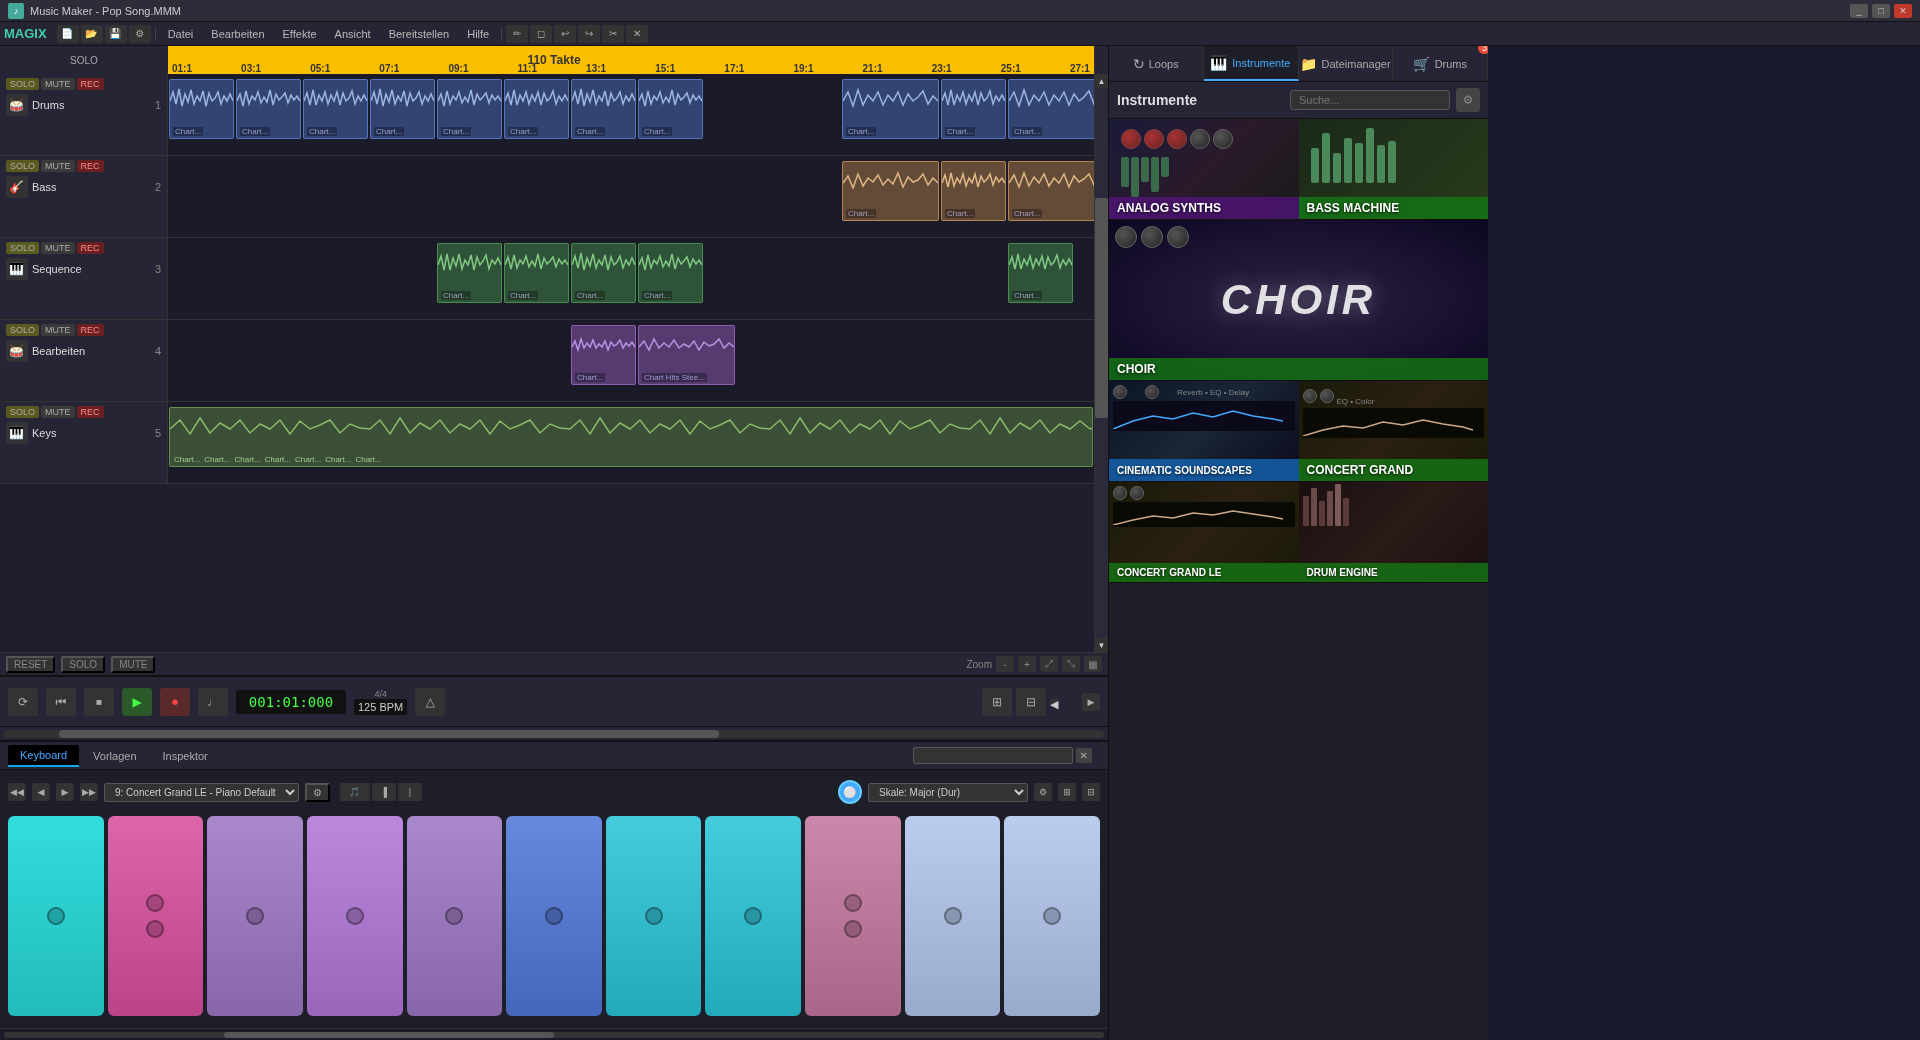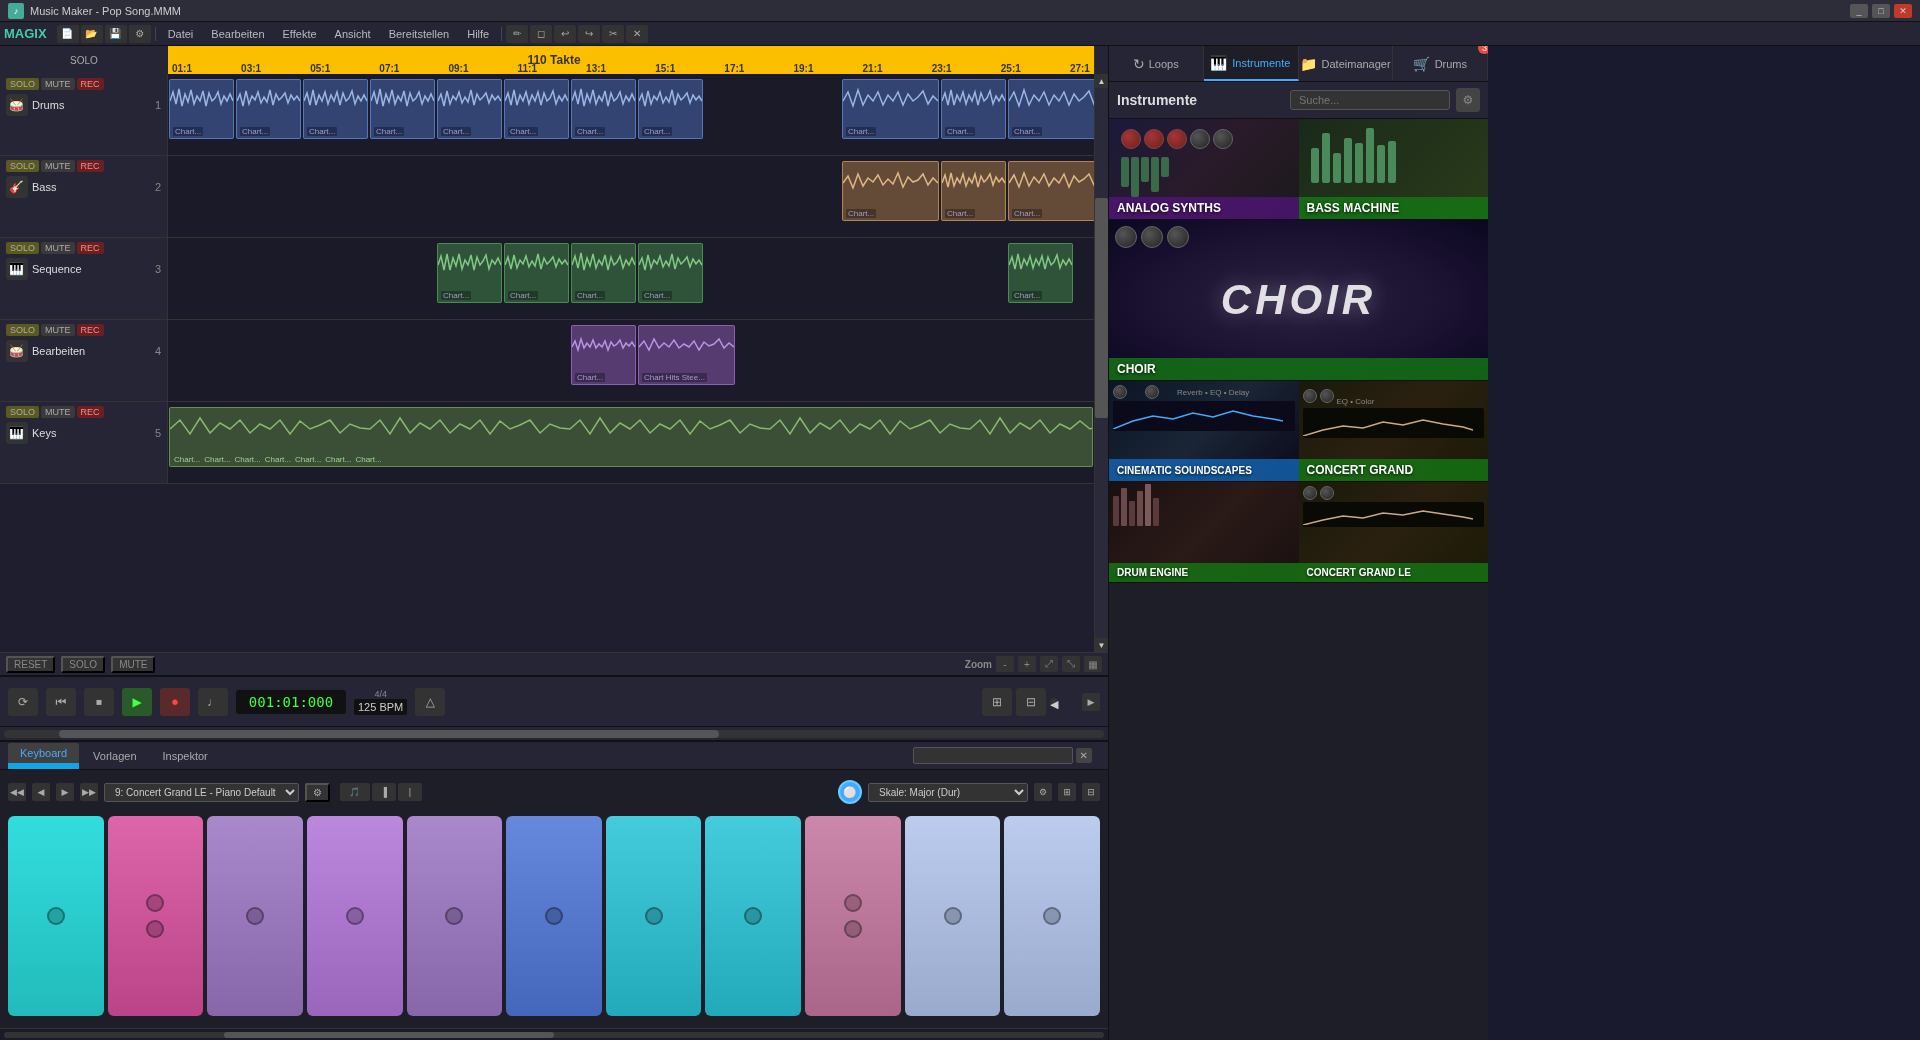--- a/index.html
+++ b/index.html
@@ -48,21 +48,21 @@
     .transport-btn.play { background: #2a5a2a; color: #4f4; }
     .transport-btn.rec { background: #5a2a2a; color: #f44; }
     #time-display { background: #111; color: #4f4; font-family: monospace; font-size: 14px; padding: 4px 8px; border-radius: 3px; min-width: 110px; text-align: center; }
     #progress-bar { flex: 1; height: 8px; background: #333; border-radius: 4px; margin: 0 8px; }
     #progress-fill { width: 50%; height: 100%; background: #4af; border-radius: 4px; }
 
     
     #bottom-panel { height: 300px; background: #1e1e28; border-top: 2px solid #111; display: flex; flex-direction: column; }
     #bottom-tabs { display: flex; background: #252535; height: 28px; align-items: center; padding: 0 8px; gap: 2px; border-bottom: 1px solid #111; }
     .bottom-tab { padding: 4px 12px; font-size: 11px; cursor: pointer; color: #aaa; border-radius: 2px 2px 0 0; }
-    .bottom-tab.active { background: #404040; color: #4af; border-bottom: 6px solid #0ea5e9; }
+    .bottom-tab.active { background: #000000; color: #4af; border-bottom: 2px solid #0ea5e9; }
     #keyboard-area { flex: 1; display: flex; flex-direction: column; padding: 8px; gap: 6px; }
     #keyboard-toolbar { display: flex; align-items: center; gap: 6px; height: 28px; }
     .kb-btn { padding: 2px 6px; background: #333; border-radius: 2px; font-size: 10px; color: #aaa; cursor: pointer; }
     #piano-keys { display: flex; gap: 4px; flex: 1; padding: 4px 0; }
     .piano-key { flex: 1; border-radius: 6px; cursor: pointer; min-height: 120px; display: flex; flex-direction: column; align-items: center; justify-content: center; position: relative; }
     .pk-cyan { background: linear-gradient(180deg, #3dd, #2bb); }
     .pk-pink { background: linear-gradient(180deg, #d6a, #b48); }
     .pk-purple { background: linear-gradient(180deg, #a8c, #86a); }
     .pk-lavender { background: linear-gradient(180deg, #b8d, #96b); }
     .pk-blue { background: linear-gradient(180deg, #68d, #46b); }
@@ -453,21 +453,21 @@
         <div class="v-scroll-down">▼</div>
       </div>
     </div>
 
     <div id="bottom-track-bar">
       <button class="btb-btn">RESET</button>
       <button class="btb-btn">SOLO</button>
       <button class="btb-btn">MUTE</button>
       <div style="flex:1;"></div>
       <div style="display:flex; align-items:center; gap:4px;">
-        <span style="font-size:10px; color:#888;font-weight:bold;">Zoom</span>
+        <span style="font-size:10px; color:#888;">Zoom</span>
         <div class="zoom-btn">-</div>
         <div class="zoom-btn">+</div>
         <div class="zoom-btn">⤢</div>
         <div class="zoom-btn">⤡</div>
         <div class="zoom-btn">▦</div>
       </div>
     </div>
 
     <div id="transport">
       <button class="transport-btn">⟳</button>
@@ -707,49 +707,49 @@
               </svg>
             </div>
           </div>
           <div class="instr-label instr-label-green">
             <span>CONCERT GRAND</span>
           </div>
         </div>
       </div>
 
       <div class="instr-row">
+        <div class="instr-card" style="flex:1; background: linear-gradient(135deg, #1a1a0a 0%, #2a2010 50%, #1a1a05 100%); height:100px;">
+          <div style="padding:4px; height:65px; display:flex; flex-direction:column; gap:2px;">
+            <div style="display:flex; gap:3px; align-items:center;">
+              <div class="knob" style="width:14px;height:14px;"></div>
+              <div class="knob" style="width:14px;height:14px;"></div>
+            </div>
+            <div style="height:25px; background:#0a0a05; border-radius:2px; overflow:hidden;">
+              <svg width="170" height="23">
+                <polyline points="0,23 20,18 40,14 60,16 80,11 100,13 120,9 140,12 160,15 170,17" stroke="#ca8" stroke-width="1.5" fill="none"></polyline>
+              </svg>
+            </div>
+          </div>
+          <div class="instr-label instr-label-green" style="font-size:10px;">
+            <span>CONCERT GRAND LE</span>
+          </div>
+        </div>
         <div class="instr-card" style="flex:1; background: linear-gradient(135deg, #1a1010 0%, #2a1a18 50%, #1a1010 100%); height:100px;">
           <div style="padding:4px; height:65px; display:flex; flex-direction:column; gap:2px;">
             <div style="display:flex; gap:2px; align-items:flex-end; height:40px;">
               <div style="width:6px; height:30px; background:#5a3a3a; border-radius:1px;"></div>
               <div style="width:6px; height:38px; background:#6a4a4a; border-radius:1px;"></div>
               <div style="width:6px; height:25px; background:#5a3a3a; border-radius:1px;"></div>
               <div style="width:6px; height:35px; background:#6a4a4a; border-radius:1px;"></div>
               <div style="width:6px; height:42px; background:#7a5a5a; border-radius:1px;"></div>
               <div style="width:6px; height:28px; background:#5a3a3a; border-radius:1px;"></div>
             </div>
           </div>
           <div class="instr-label instr-label-green" style="font-size:10px;">
             <span>DRUM ENGINE</span>
           </div>
         </div>
-        <div class="instr-card" style="flex:1; background: linear-gradient(135deg, #1a1a0a 0%, #2a2010 50%, #1a1a05 100%); height:100px;">
-          <div style="padding:4px; height:65px; display:flex; flex-direction:column; gap:2px;">
-            <div style="display:flex; gap:3px; align-items:center;">
-              <div class="knob" style="width:14px;height:14px;"></div>
-              <div class="knob" style="width:14px;height:14px;"></div>
-            </div>
-            <div style="height:25px; background:#0a0a05; border-radius:2px; overflow:hidden;">
-              <svg width="170" height="23">
-                <polyline points="0,23 20,18 40,14 60,16 80,11 100,13 120,9 140,12 160,15 170,17" stroke="#ca8" stroke-width="1.5" fill="none"></polyline>
-              </svg>
-            </div>
-          </div>
-          <div class="instr-label instr-label-green" style="font-size:10px;">
-            <span>CONCERT GRAND LE</span>
-          </div>
-        </div>
       </div>
 
     </div>
   </div>
 
 </div>
 
 </body></html>

